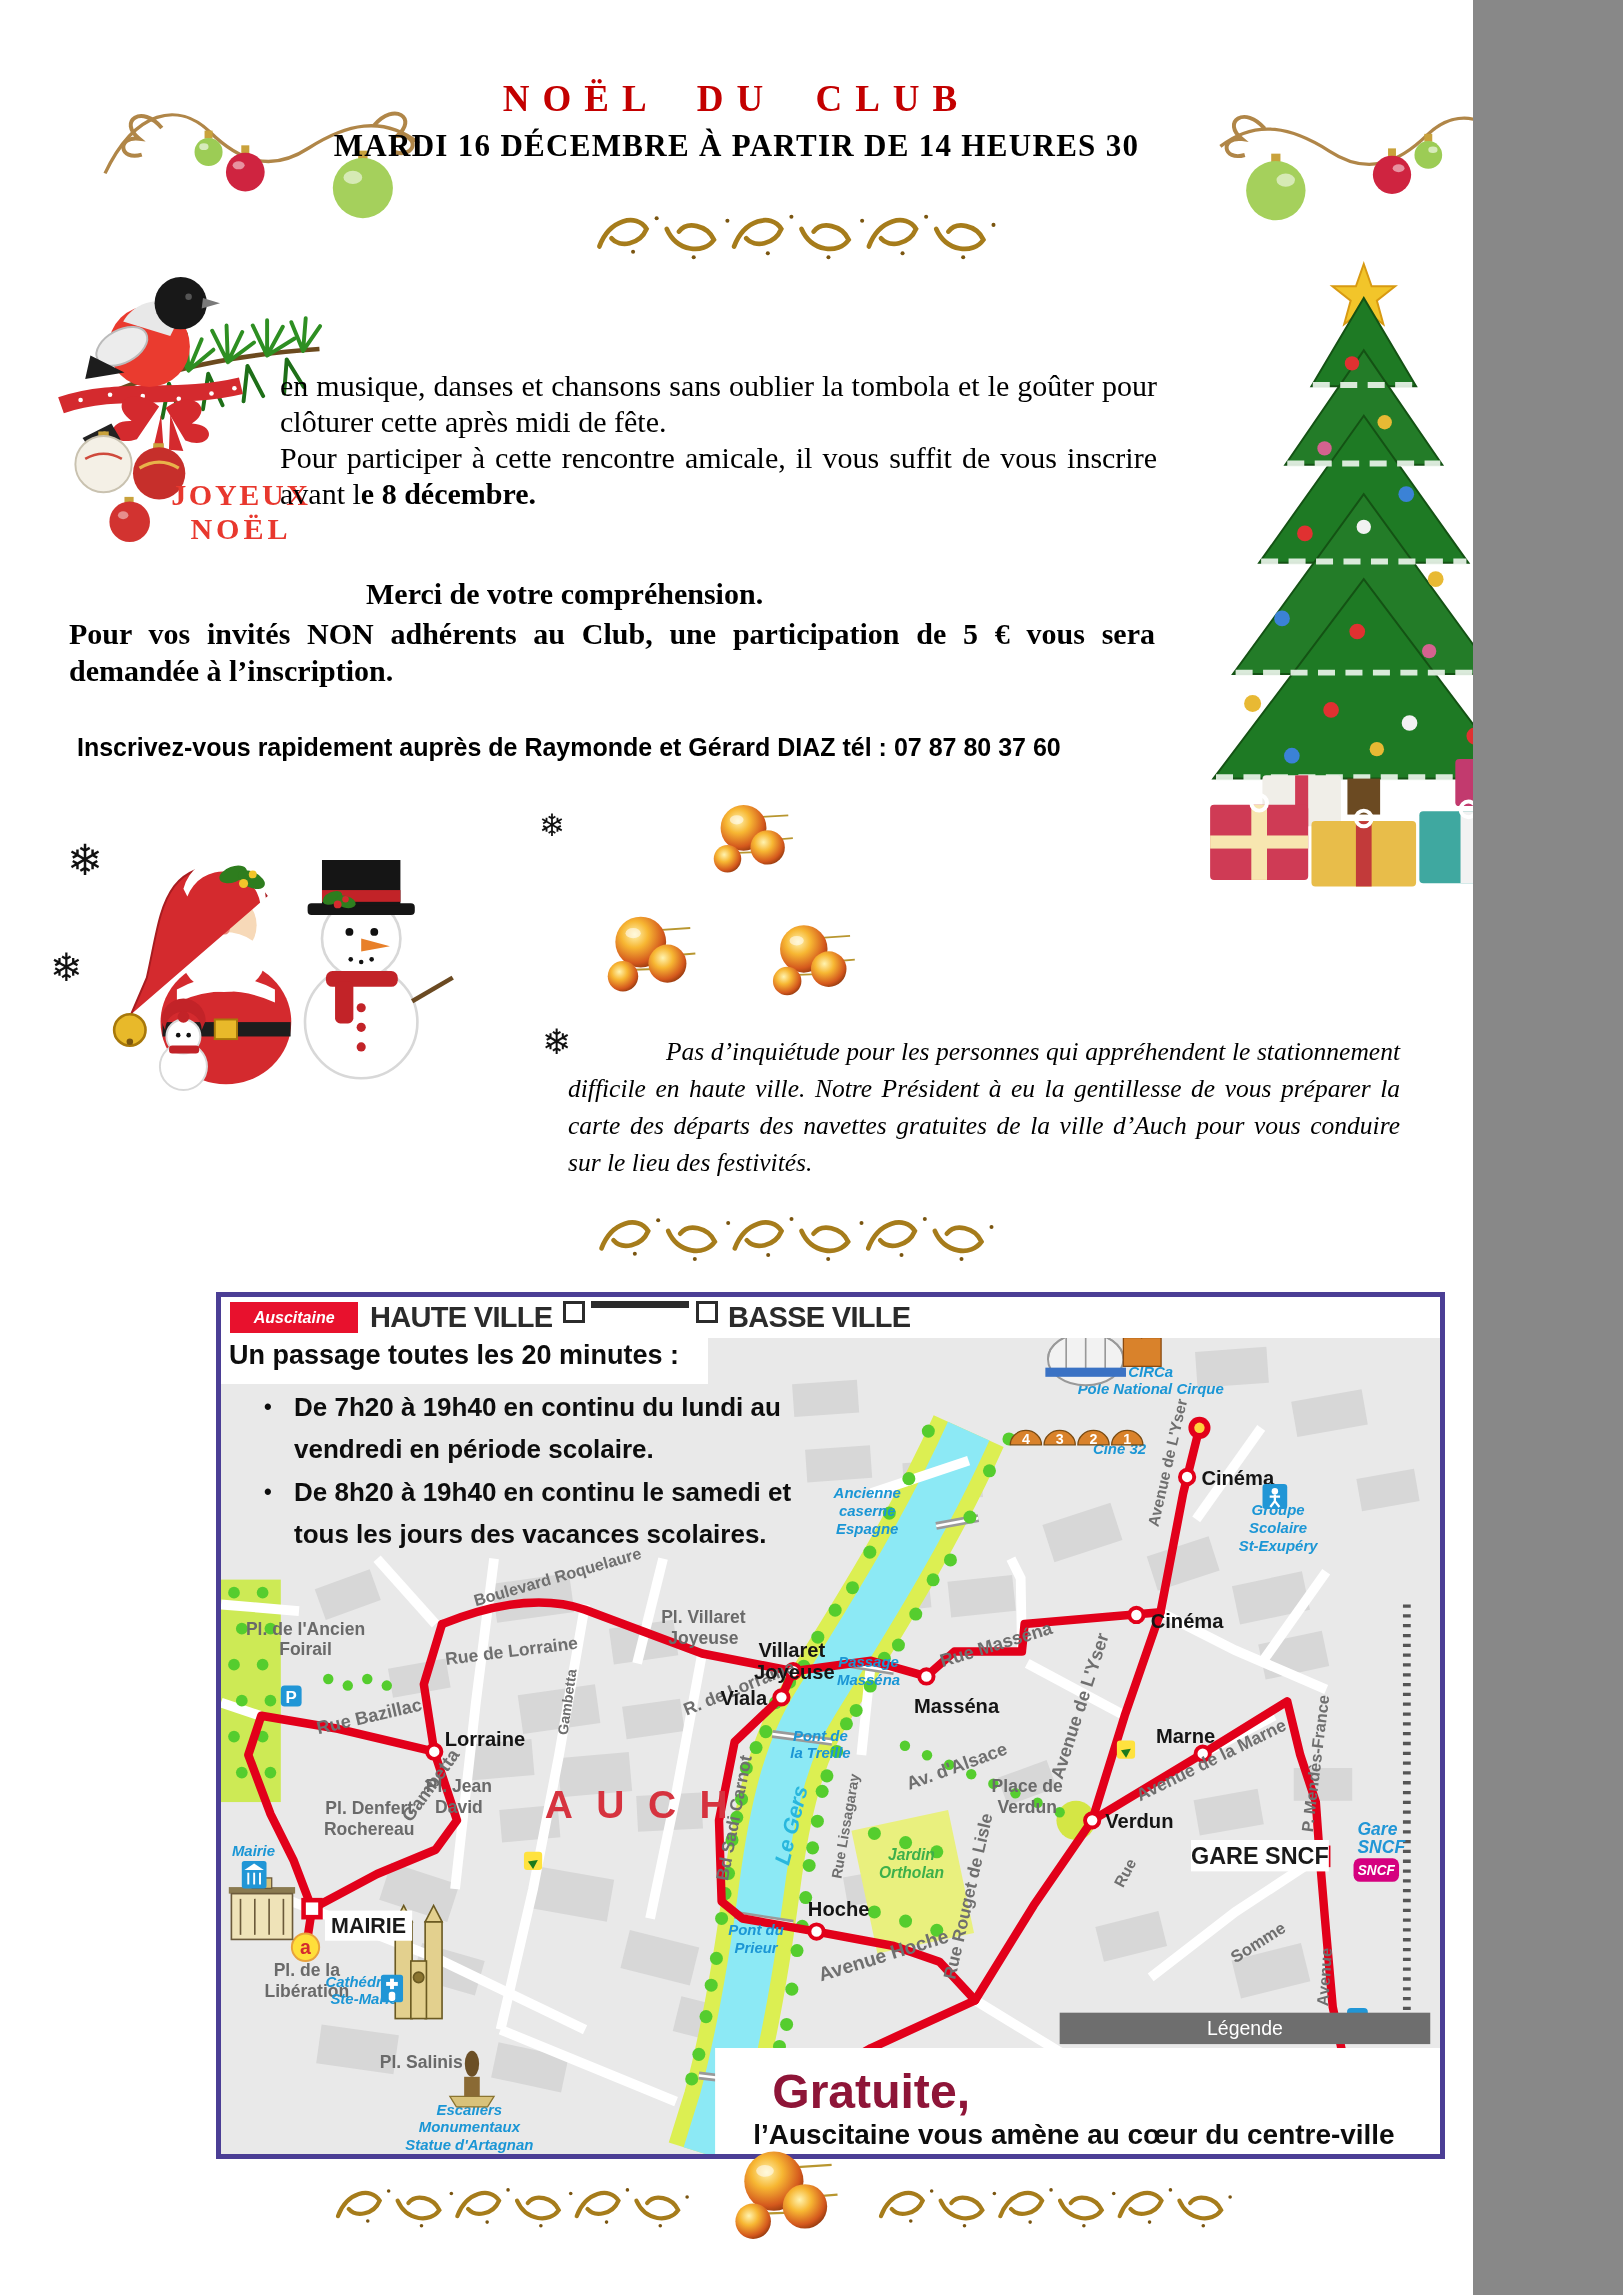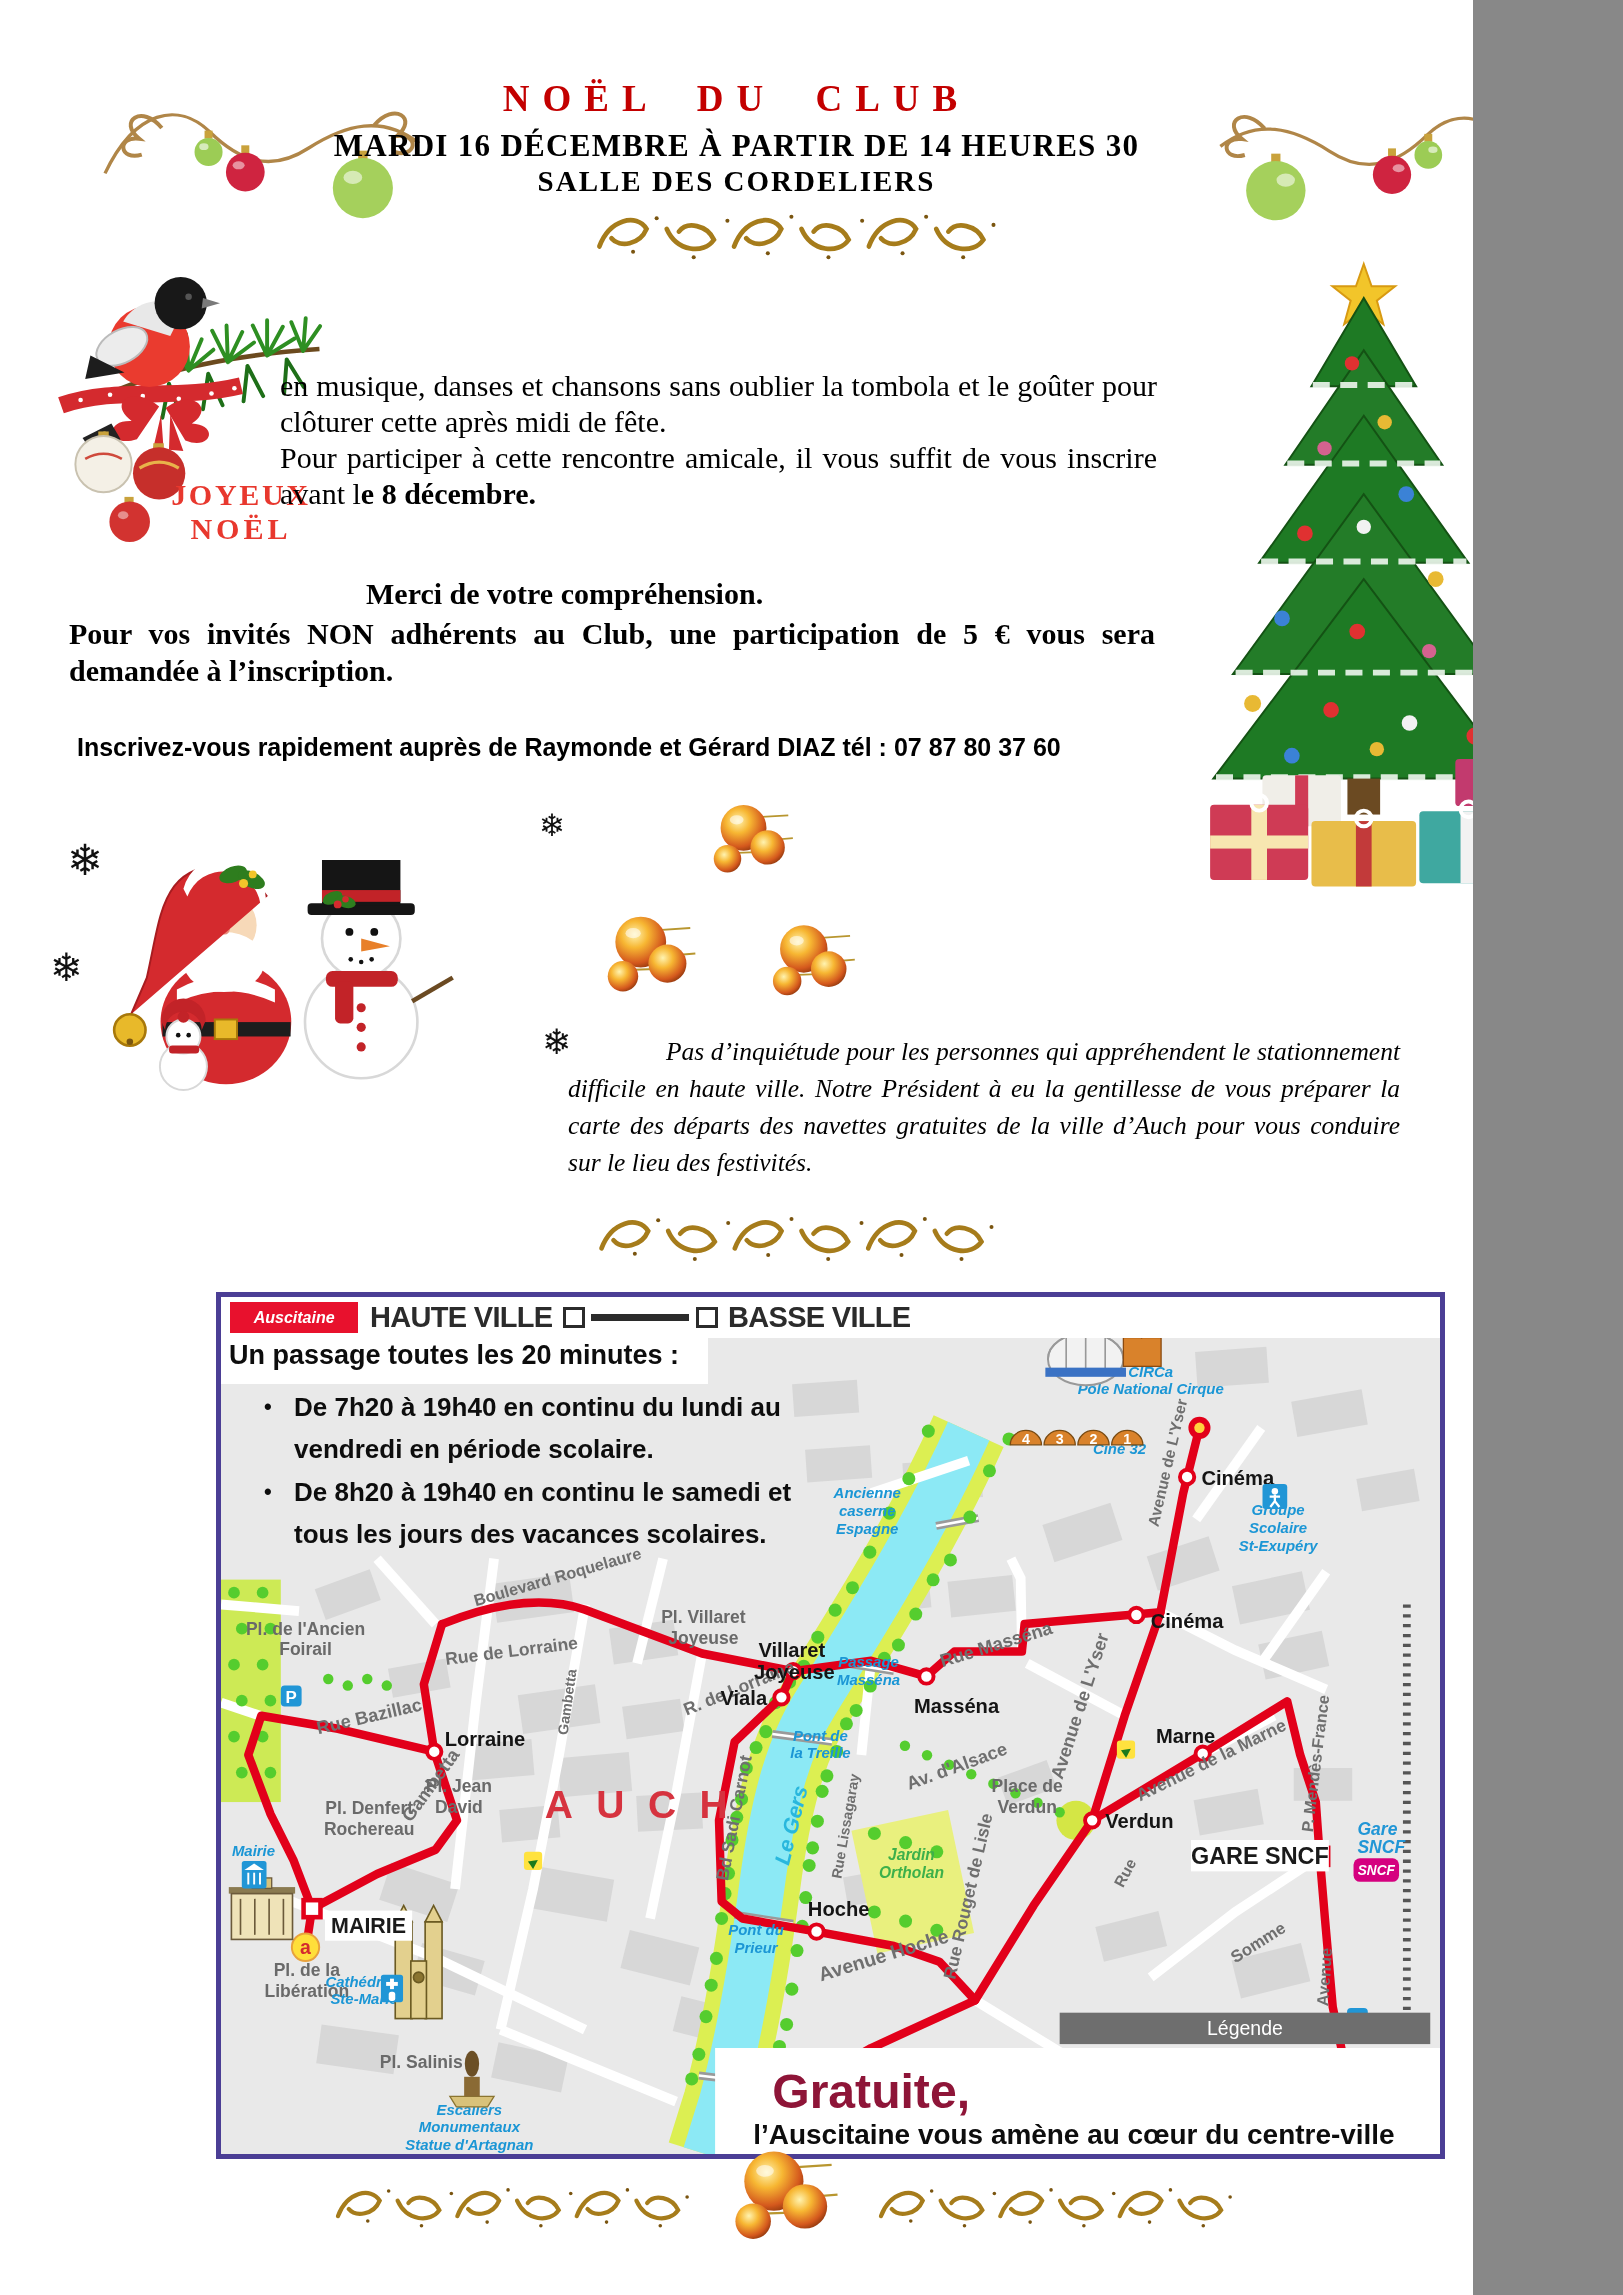--- a/index.html
+++ b/index.html
@@ -28,21 +28,21 @@
   .pagenum{left:1505px;top:2207px;font-size:30px;}
   
   #map{left:216px;top:1292px;width:1229px;height:867px;border:5.9px solid #4b3e95;
        box-sizing:border-box;background:#e9e9e9;}
   #mapsvg{position:absolute;left:0;top:0;width:100%;height:100%;}
   .whitehead{position:absolute;left:0;top:0;width:100%;height:41px;background:#fff;}
   .whitehead2{position:absolute;left:0;top:41px;width:487px;height:46px;background:#fff;}
   .maphead{position:absolute;left:0;top:0;width:100%;font-family:"Liberation Sans",sans-serif;}
   .brand{position:absolute;left:9.2px;top:5.2px;width:128px;height:31px;background:#e8112d;color:#fff;
          font-size:16px;font-weight:bold;font-style:italic;display:flex;align-items:center;justify-content:center;}
-  .routerow{position:absolute;left:149px;top:3.9px;display:flex;align-items:center;gap:10.5px;
+  .routerow{position:absolute;left:149px;top:3.9px;display:flex;align-items:flex-start;gap:10.5px;
             font-size:29px;font-weight:bold;color:#2b2b2b;letter-spacing:-0.7px;}
   .sq{width:15.7px;height:15.7px;border:3.9px solid #2b2b2b;background:#fff;display:inline-block;}
   .bar{width:98px;height:7.2px;background:#2b2b2b;display:inline-block;margin:0 -3.9px;}
   .freq{position:absolute;left:7.9px;top:43px;font-size:27px;font-weight:bold;color:#0d0d0d;}
   #bullet-list{position:absolute;left:43px;top:89px;width:576px;}
   .bul{display:flex;font-size:26px;font-weight:bold;color:#0d0d0d;line-height:42px;margin-bottom:1.3px;}
   .bul .dot{width:30px;font-size:22px;flex:none;}
 </style>
 </head>
 <body>
@@ -113,21 +113,20 @@
 
   <svg class="abs" style="left:92px;top:73px;width:340px;height:154px" viewBox="0 0 520 235" width="340" height="154">
       <use href="#garland"></use>
     </svg>
   <svg class="abs" style="left:1207px;top:77px;width:337px;height:152px;transform:scaleX(-1)" viewBox="0 0 515 232" width="337" height="152">
       <use href="#garland"></use>
     </svg>
 
   <div class="abs title">NOËL DU CLUB</div>
   <div class="abs sub1">MARDI 16 DÉCEMBRE À PARTIR DE 14 HEURES 30</div>
-  <div class="abs sub2">SALLE DES CORDELIERS</div>
 
   <svg class="abs" style="left:592px;top:204px;width:419px;height:62px" viewBox="0 0 640 95" width="419" height="62">
       <use href="#divider"></use>
     </svg>
 
   <svg class="abs" viewBox="0 0 460 460" style="left:25px;top:243px;width:301px;height:301px">
     <path d="M140,225 Q260,175 450,162" stroke="#6b4a1e" stroke-width="7" fill="none"></path>
     <g stroke="#2e8f22" stroke-width="6" stroke-linecap="round">
       <path d="M190,210 l-30,-46 M190,210 l-8,-54 M190,210 l16,-50 M190,210 l34,-36"></path>
       <path d="M250,195 l-26,-48 M250,195 l-4,-56 M250,195 l20,-48 M250,195 l38,-32"></path>

